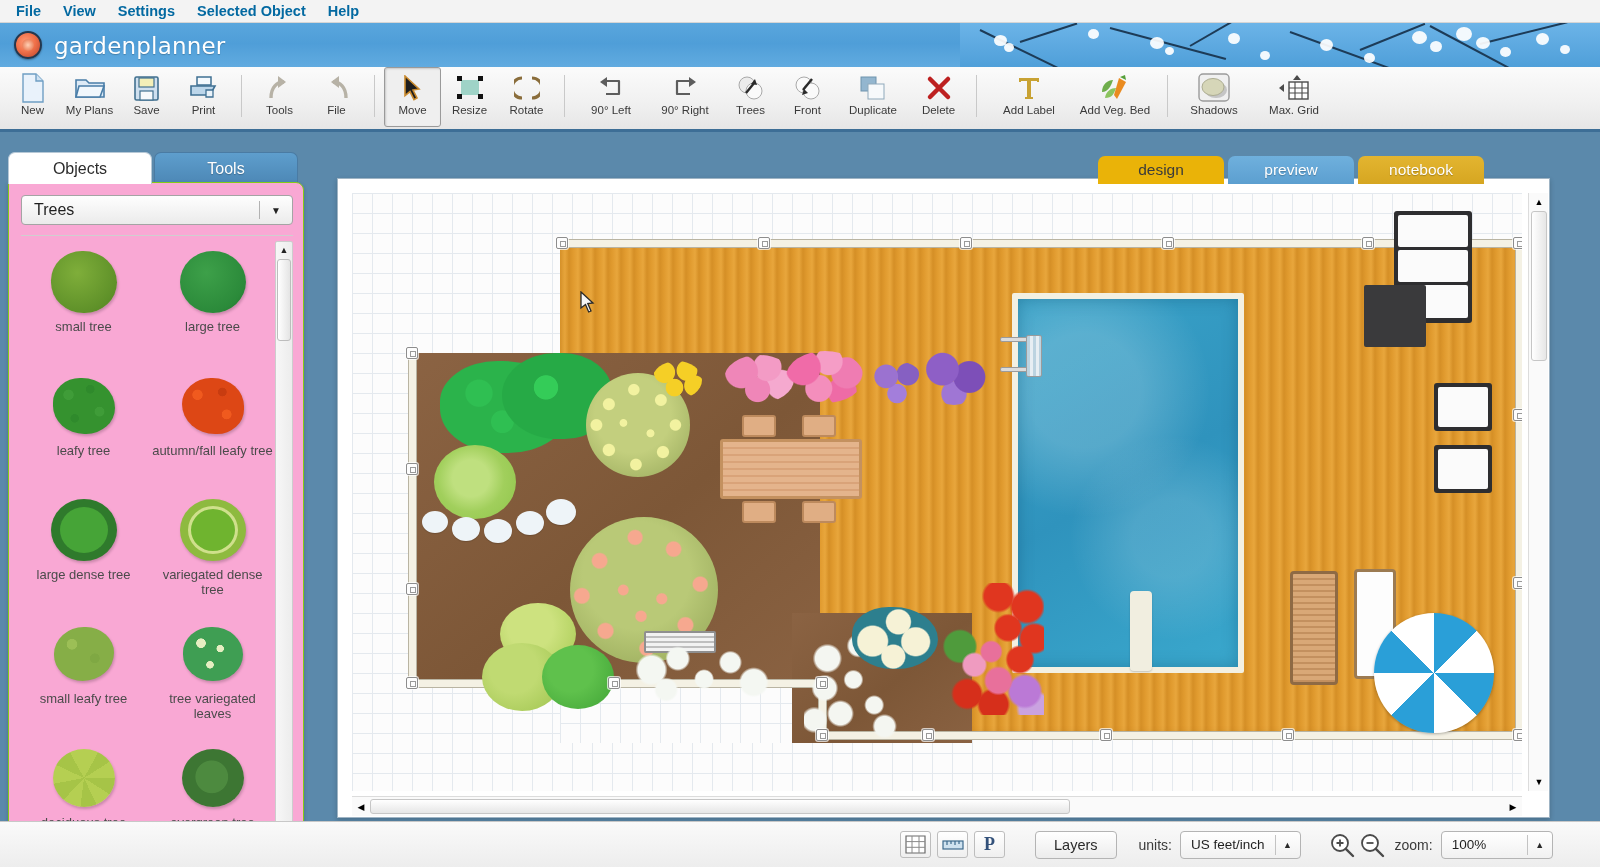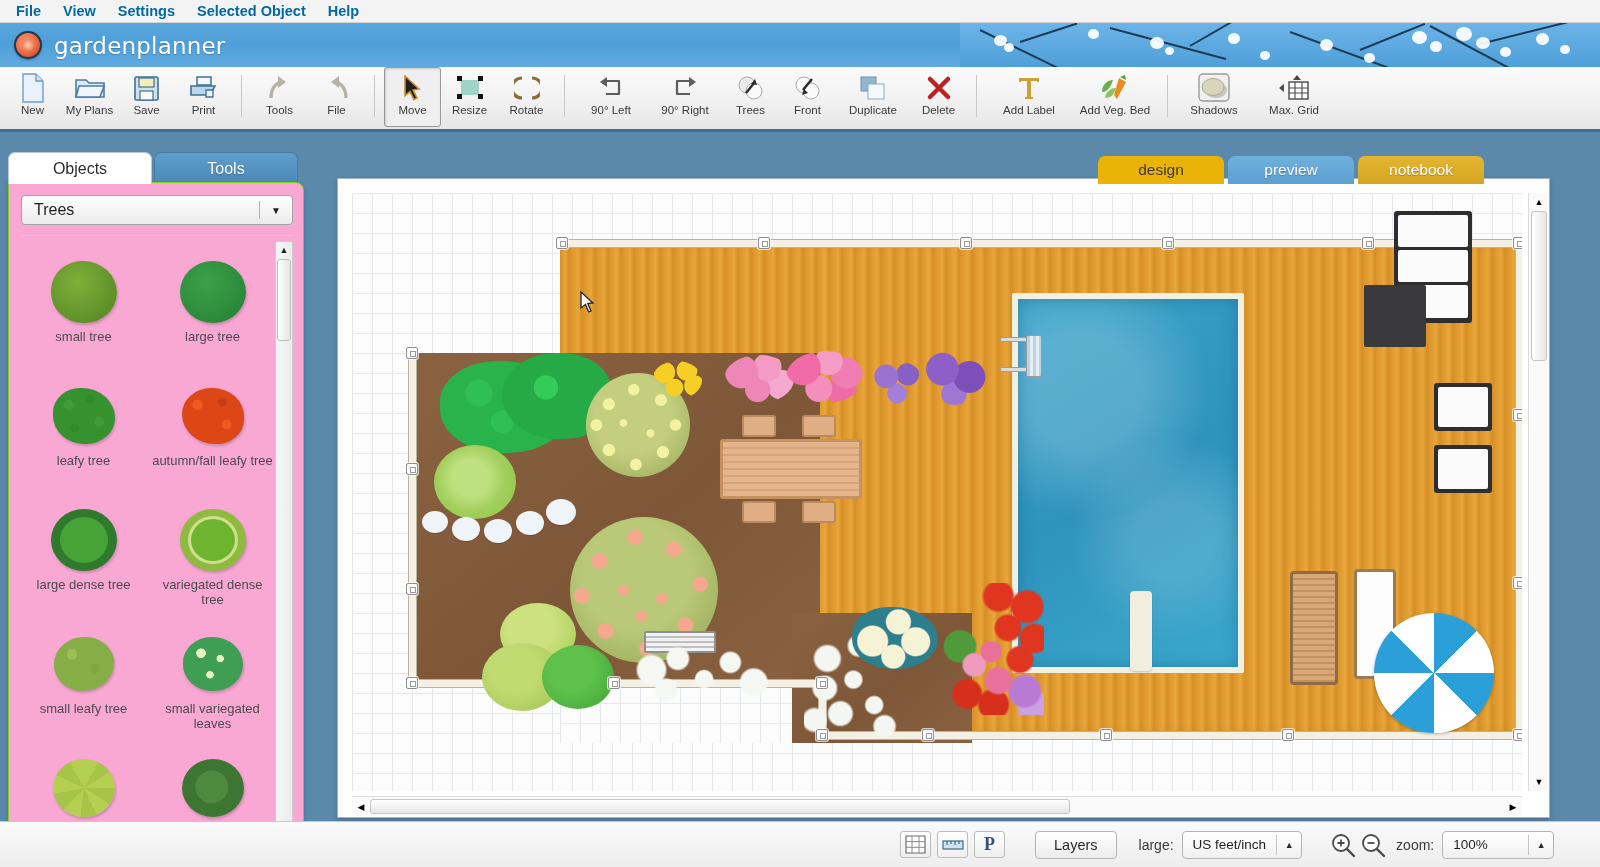--- a/index.html
+++ b/index.html
@@ -105,21 +105,21 @@
     background: linear-gradient(180deg,#fefefe 0%, #ebebeb 100%);
     border: 1px solid #a4a4a4; border-radius: 4px;
     display: flex; align-items: center; cursor: default;
   }
   .cat-select .val { flex: 1; font-size: 16px; color: #1f1f1f; padding-left: 12px; }
   .cat-select .div { width: 1px; height: 18px; background: #b2b2b2; }
   .cat-select .arw { width: 32px; text-align: center; font-size: 10px; color: #222; }
   .panel-hr { position: absolute; left: 12px; top: 52px; width: 272px; height: 1px; background: #cfcfcf; }
 
   .obj-grid {
-    position: absolute; left: 10px; top: 68px; width: 258px; height: 600px;
+    position: absolute; left: 10px; top: 58px; width: 258px; height: 600px;
     overflow: hidden;
   }
   .obj-row { display: flex; }
   .obj-cell {
     width: 129px; height: 124px; display: flex; flex-direction: column;
     align-items: center; justify-content: flex-start; cursor: default;
     padding-top: 4px;
   }
   .obj-art { height: 74px; width: 90px; display:flex; align-items:center; justify-content:center; }
   .obj-lbl { font-size: 13px; color: #4b4b4b; text-align: center; line-height: 15px; width: 124px; }
@@ -621,21 +621,21 @@
             <div class="obj-lbl">small leafy tree</div>
           </div>
           <div class="obj-cell">
             <div class="obj-art">
               <div style="width:60px;height:54px;border-radius:48% 52% 50% 50%;background:
                    radial-gradient(circle at 30% 30%,#e6eec2 0 8%,transparent 9%),
                    radial-gradient(circle at 62% 40%,#e6eec2 0 7%,transparent 8%),
                    radial-gradient(circle at 45% 70%,#e6eec2 0 7%,transparent 8%),
                    #3f9e53;box-shadow:1px 2px 3px rgba(0,0,0,.2)"></div>
             </div>
-            <div class="obj-lbl">small variegated leaves</div>
+            <div class="obj-lbl">tree variegated leaves</div>
           </div>
         </div>
 
         <div class="obj-row">
           <div class="obj-cell">
             <div class="obj-art">
               <div style="width:62px;height:58px;border-radius:50%;background:
                    conic-gradient(#b5cf52 0 8%,#a6c447 8% 16%,#b5cf52 16% 25%,#a6c447 25% 34%,#b5cf52 34% 43%,#a6c447 43% 52%,#b5cf52 52% 62%,#a6c447 62% 72%,#b5cf52 72% 82%,#a6c447 82% 92%,#b5cf52 92% 100%);
                    box-shadow:1px 2px 3px rgba(0,0,0,.2)"></div>
             </div>
@@ -907,21 +907,21 @@
     <div class="bb-icon">
       <span style="font-family:'Liberation Serif',serif;font-size:18px;color:#33517a;font-weight:600">P</span>
     </div>
 
     <div style="width:24px"></div>
     <div class="bb-btn">
       <span>Layers</span>
     </div>
 
     <div style="width:22px"></div>
-    <div class="bb-lbl">large:</div>
+    <div class="bb-lbl">units:</div>
     <div style="width:8px"></div>
     <div class="bb-combo">
       <div class="v">US feet/inch</div>
       <div class="s"></div>
       <div class="c">▲</div>
     </div>
 
     <div style="width:26px"></div>
     <div class="zoombtn">
       <svg width="26" height="26" viewBox="0 0 26 26">

